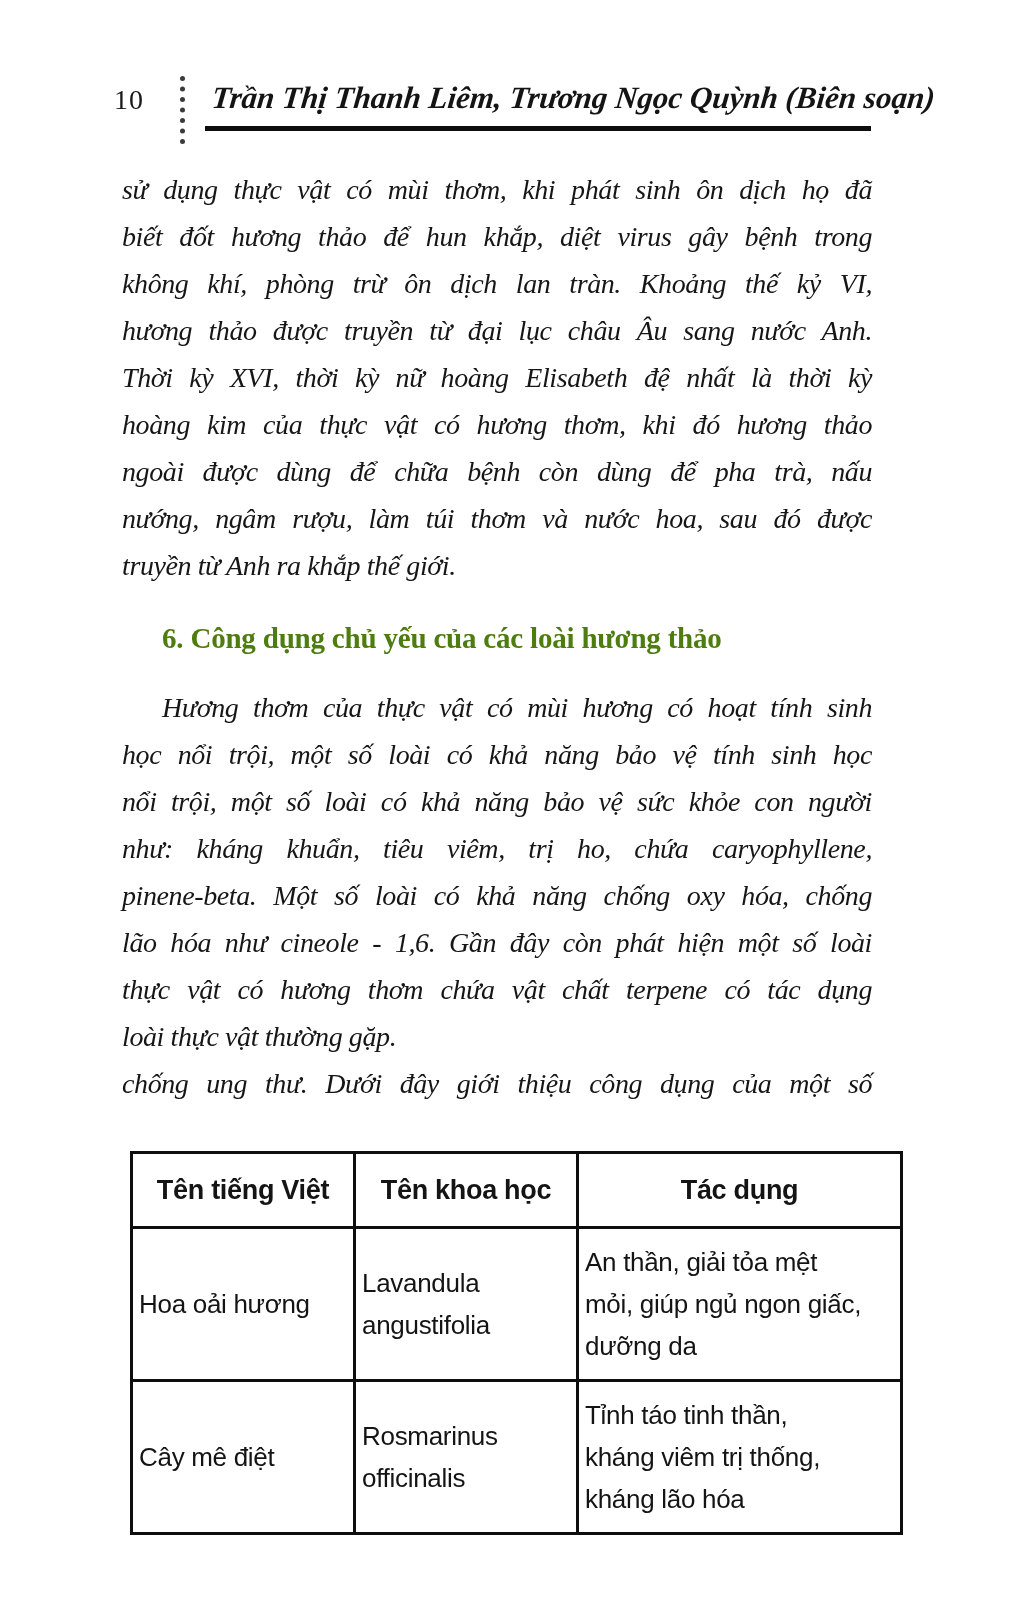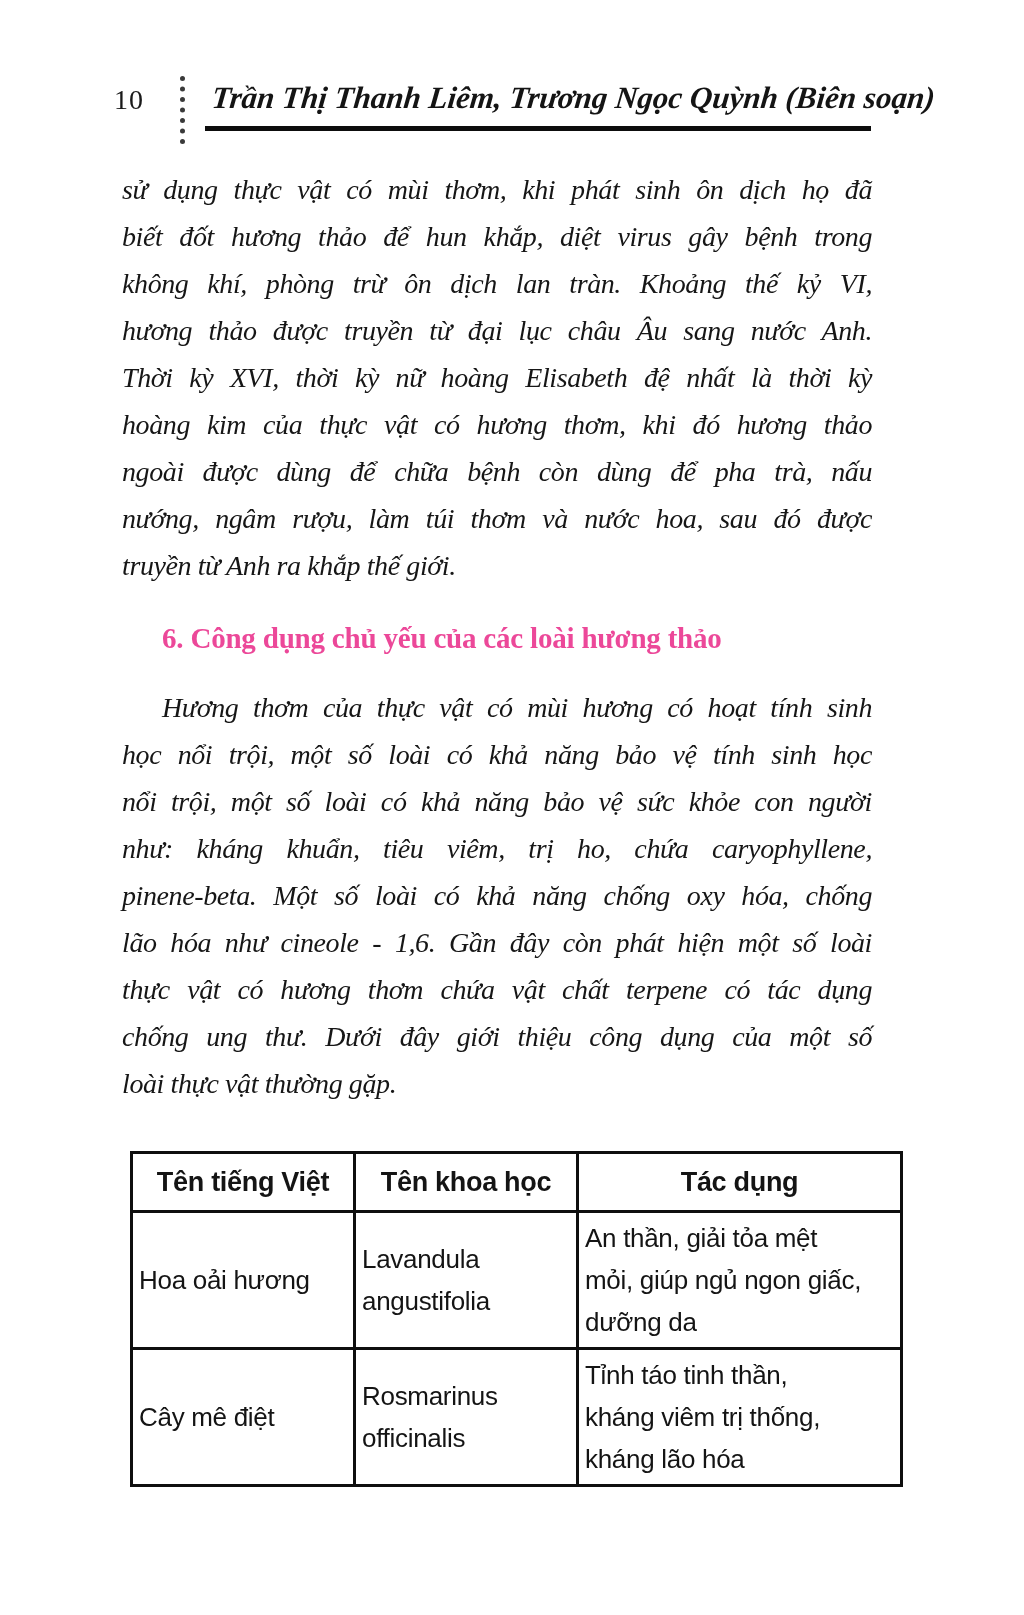--- a/index.html
+++ b/index.html
@@ -37,35 +37,35 @@
     font-size:28px;letter-spacing:-0.4px;line-height:47px;color:#161616;
   }
   .tl{height:47px;white-space:normal;font-style:italic;}
   .j{text-align:justify;text-align-last:justify;}
   .indent{text-indent:40px;}
   .section-heading{
     font-weight:bold;font-size:29px;
     padding-left:40px;
     margin-top:26px;margin-bottom:22px;
     height:47px;line-height:47px;
-    letter-spacing:-0.2px;color:#ec4899;
+    letter-spacing:-0.2px;color:#4d7c0f;
   }
   
   .herb-table{
     margin:44px 0 0 8px;
     width:745px;
     border-collapse:collapse;
     font-family:"Liberation Sans","DejaVu Sans",sans-serif;
     color:#141414;
     table-layout:fixed;
   }
   .herb-table td,.herb-table th{
     border:3px solid #0e0e0e;
     vertical-align:middle;
-    padding:4px 6px;
+    padding:12px 6px;
   }
   .herb-table th{
     font-size:27px;font-weight:bold;height:48px;letter-spacing:-0.3px;
   }
   .herb-table td{
     font-size:26px;font-weight:normal;letter-spacing:-0.3px;
   }
   .col-viet{width:208px;}
   .col-sci{width:208px;}
   .col-effect{width:309px;}
@@ -94,22 +94,22 @@
 
   <div class="section-heading">6. Công dụng chủ yếu của các loài hương thảo</div>
 
   <div class="tl j indent">Hương thơm của thực vật có mùi hương có hoạt tính sinh</div>
   <div class="tl j">học nổi trội, một số loài có khả năng bảo vệ tính sinh học</div>
   <div class="tl j">nổi trội, một số loài có khả năng bảo vệ sức khỏe con người</div>
   <div class="tl j">như: kháng khuẩn, tiêu viêm, trị ho, chứa caryophyllene,</div>
   <div class="tl j">pinene-beta. Một số loài có khả năng chống oxy hóa, chống</div>
   <div class="tl j">lão hóa như cineole - 1,6. Gần đây còn phát hiện một số loài</div>
   <div class="tl j">thực vật có hương thơm chứa vật chất terpene có tác dụng</div>
+  <div class="tl">loài thực vật thường gặp.</div>
   <div class="tl j">chống ung thư. Dưới đây giới thiệu công dụng của một số</div>
-  <div class="tl">loài thực vật thường gặp.</div>
 
   <table class="herb-table">
     <tbody>
         <tr>
       <th class="col-viet">Tên tiếng Việt</th>
       <th class="col-sci">Tên khoa học</th>
       <th class="col-effect">Tác dụng</th>
     </tr>
     <tr class="row-herb">
       <td>Hoa oải hương</td>

